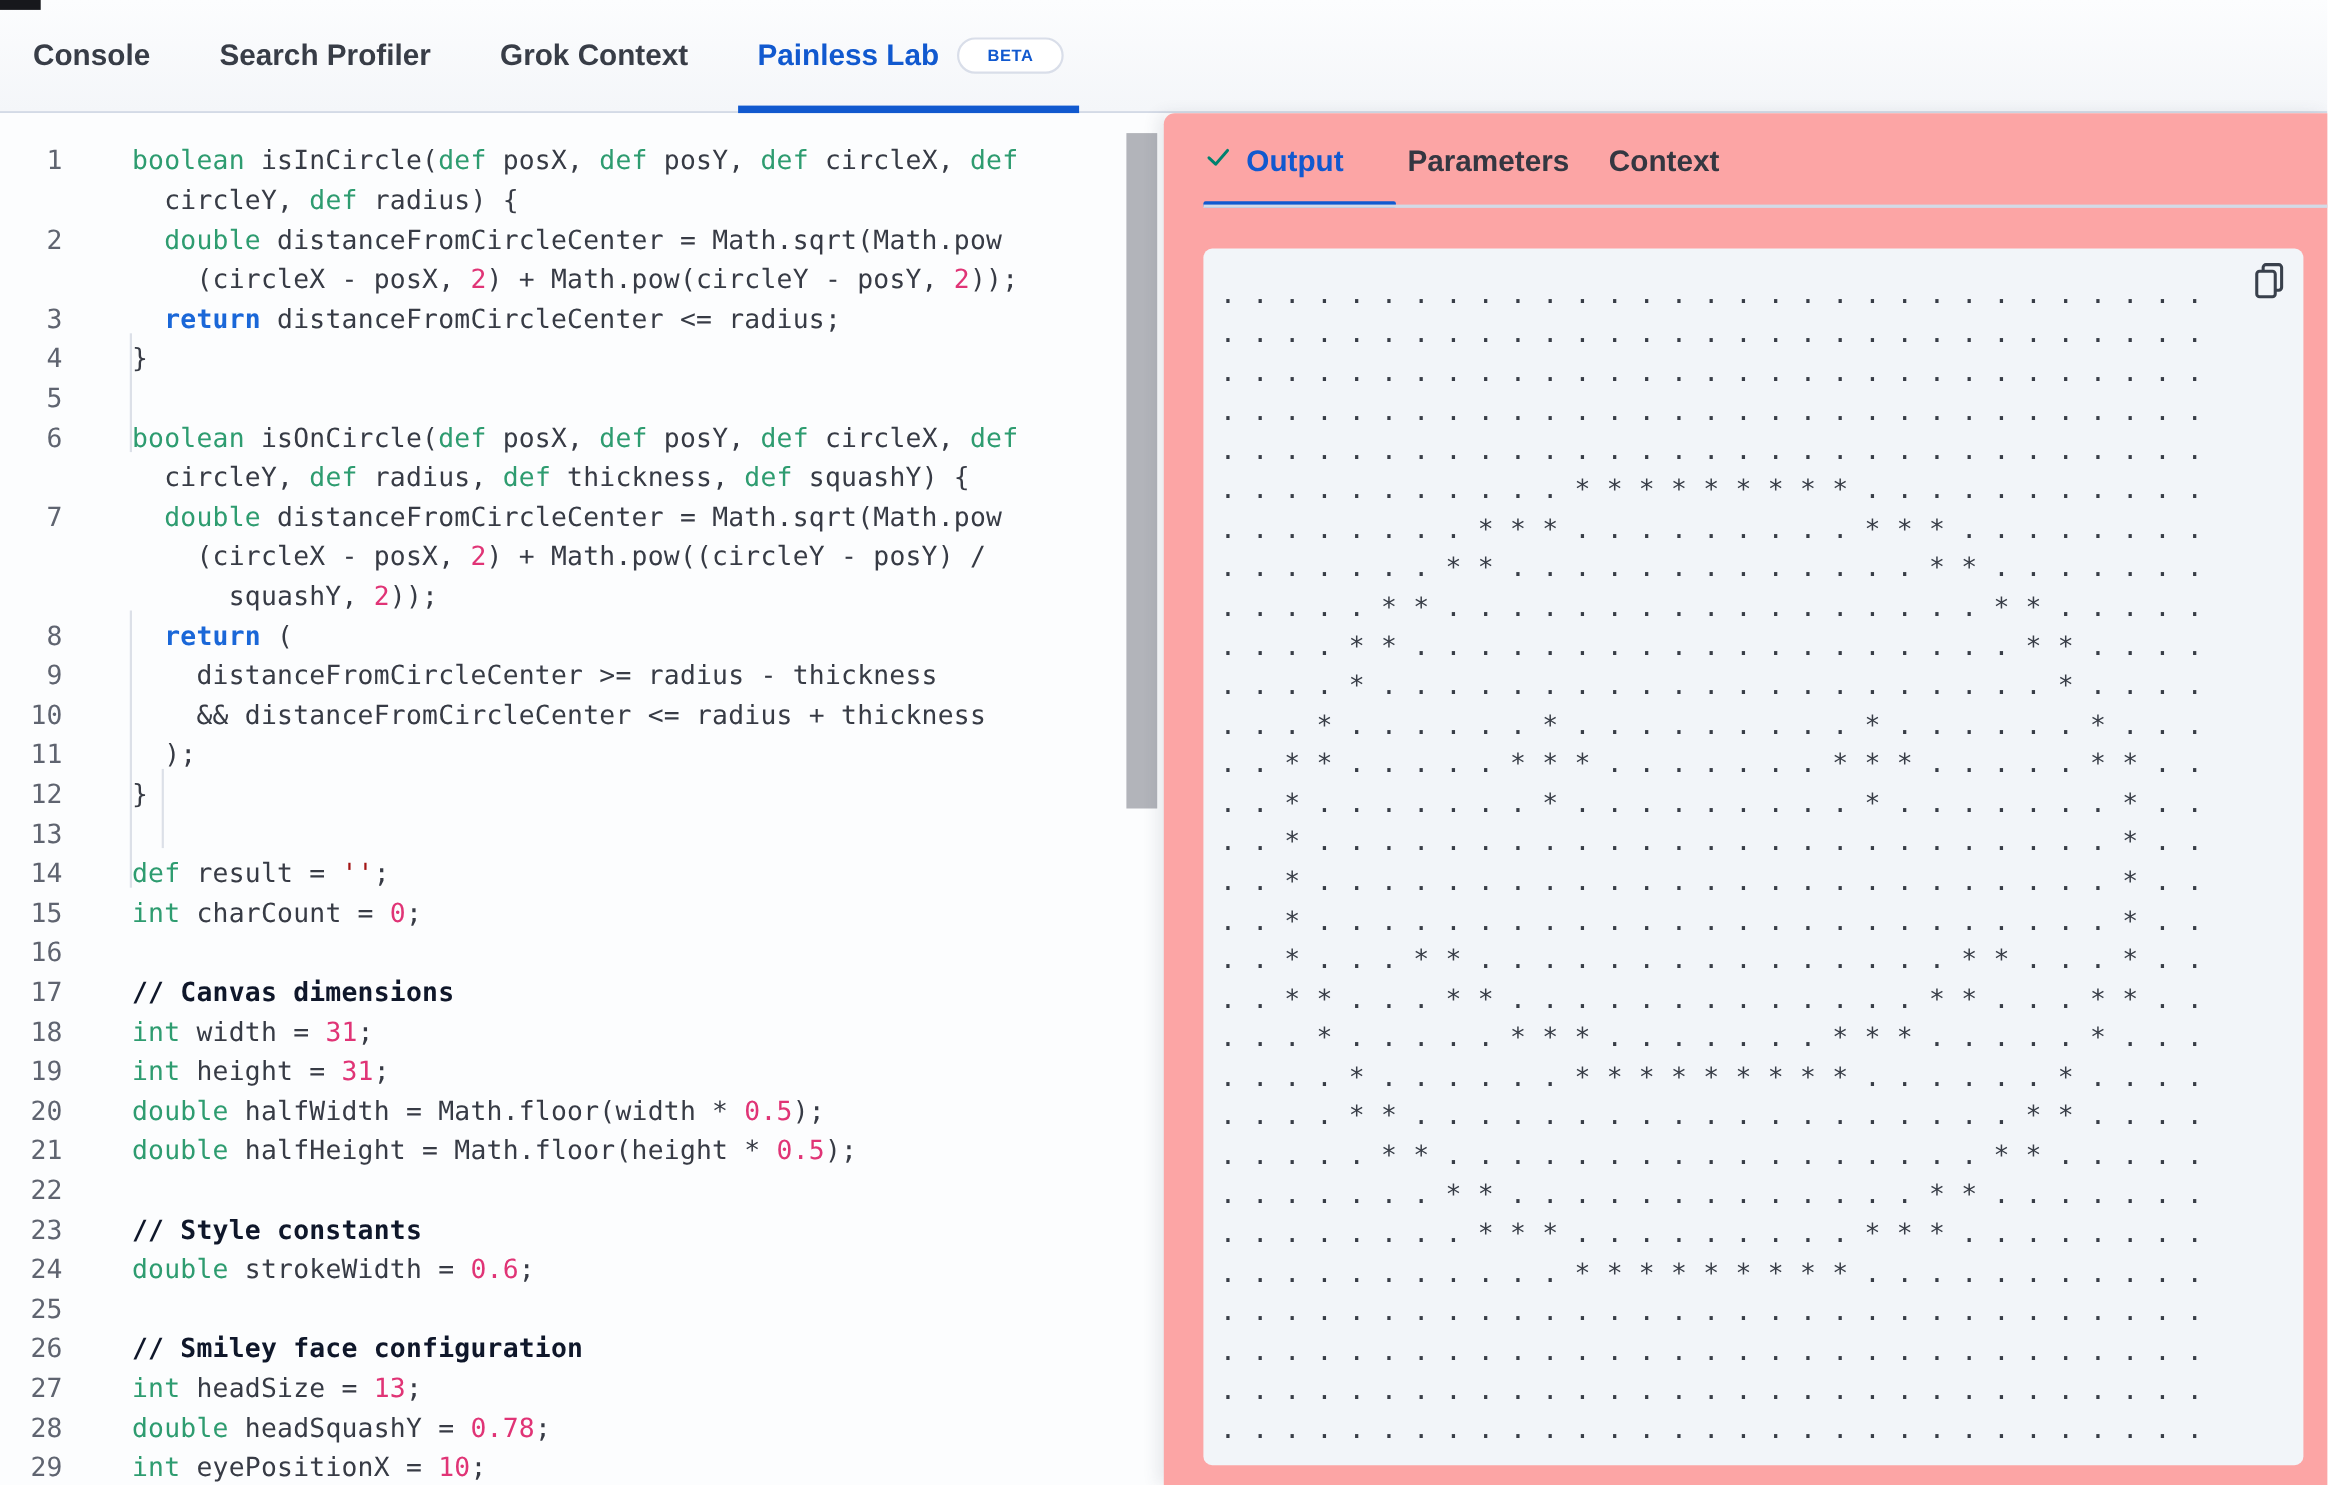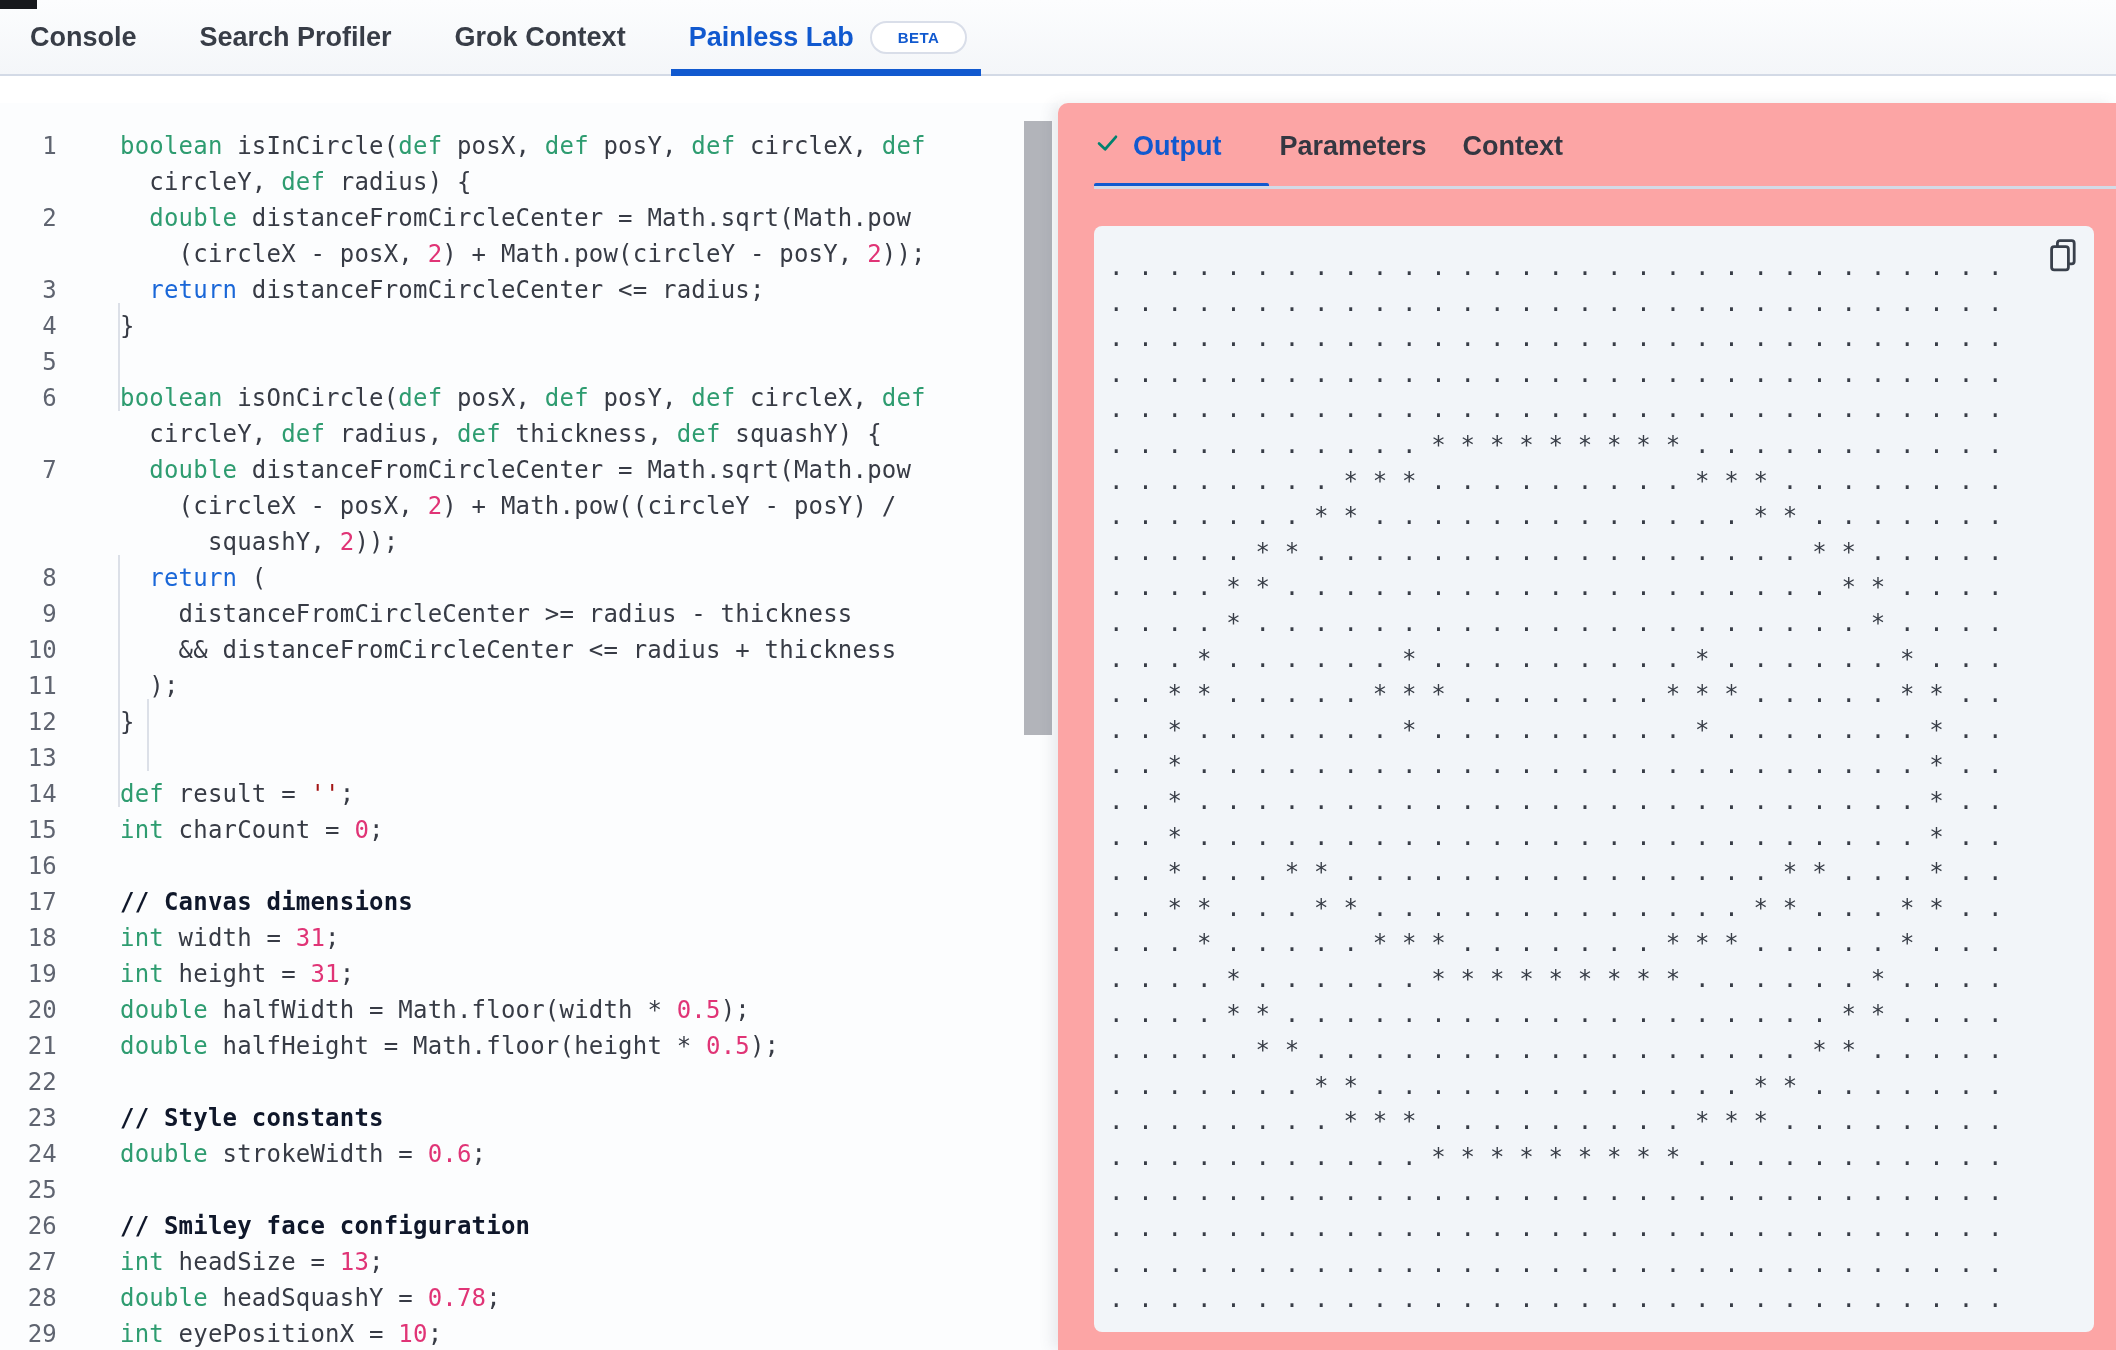--- a/index.html
+++ b/index.html
@@ -4,21 +4,21 @@
 <style>
   * { box-sizing: border-box; }
   html,body { margin:0; padding:0; }
   body {
     width:2116px; height:1350px; overflow:hidden; position:relative;
     background:#ffffff; font-family:"Liberation Sans", sans-serif;
   }
 
   
   .header {
-    position:absolute; top:0; left:0; width:2116px; height:76px;
+    position:absolute; top:0; left:0; width:2116px; height:103px;
     background:linear-gradient(#FCFDFE, #F4F6F9);
     border-bottom:2px solid #D3DAE6;
     border-top-left-radius:12px;
     display:flex; align-items:center; padding-left:30px;
   }
   .hdr-artifact {
     position:absolute; top:0; left:0; width:37px; height:9px; background:#17181C;
   }
   .hdr-tab {
     height:100%; display:flex; align-items:center;
@@ -46,21 +46,21 @@
     position:absolute; top:25px; left:0; right:0;
     font-family:"DejaVu Sans Mono", monospace;
     font-size:24px; line-height:36px; letter-spacing:0.2px; white-space:pre;
   }
   .code-row { display:flex; }
   .ln {
     width:57px; flex:none; text-align:right; color:#5F6470; user-select:none;
   }
   .code-text { padding-left:63px; color:#373B45; }
   .tk-k { color:#2E9C70; }
-  .tk-r { color:#1A67D8; }
+  .tk-r { color:#1A67D8;font-weight:bold; }
   .tk-n { color:#E03476; }
   .tk-c { color:#0f172a;font-weight:bold; }
   .tk-s { color:#A31515; }
   .tk-t { color:#373B45; }
   .indent-guide { position:absolute; width:2px; background:#DCE0E8; }
   .guide-a { left:118px; top:200px; height:108px; }
   .guide-b { left:118px; top:452px; height:252px; }
   .guide-c { left:147px; top:596px; height:72px; }
   .scroll-thumb {
     position:absolute; left:1024px; top:18px; width:28px; height:614px;

